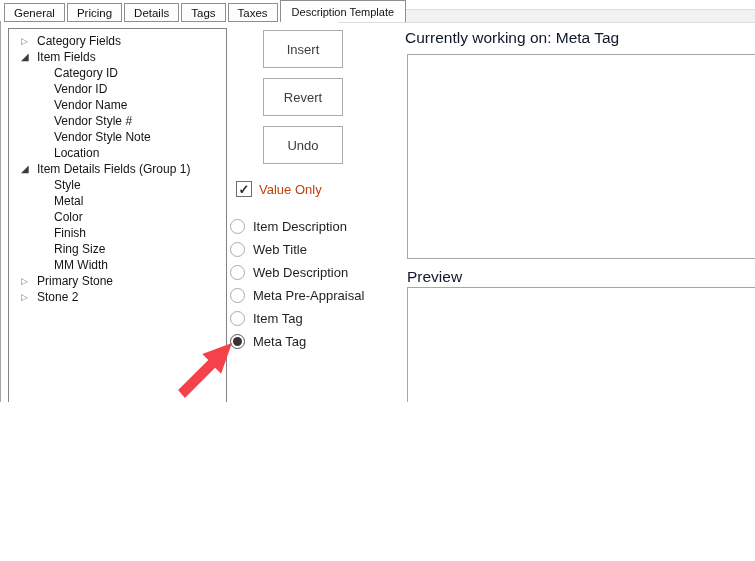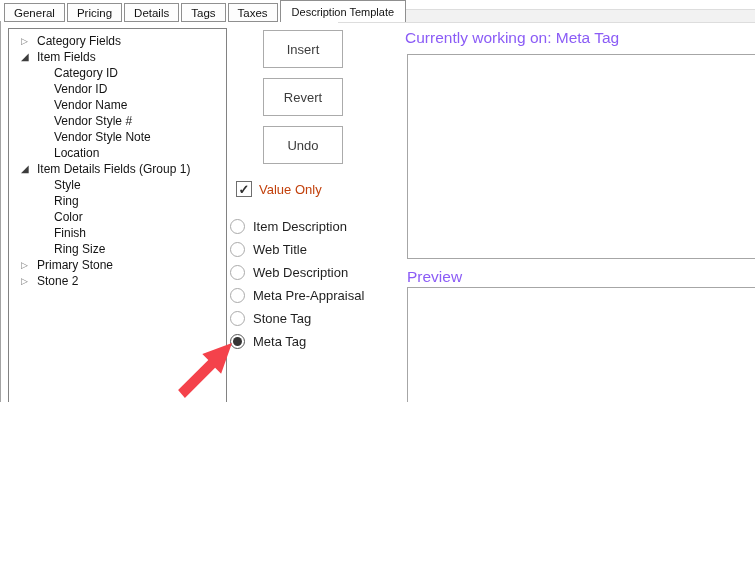--- a/index.html
+++ b/index.html
@@ -64,21 +64,21 @@
     position:relative; flex:0 0 auto;
   }
   .radio-row.selected .radio-circle { border-color:#565656; }
   .radio-row.selected .radio-circle::after {
     content:""; position:absolute; left:2px; top:2px; width:9px; height:9px;
     border-radius:50%; background:#353535;
   }
   .radio-label { font-size:13px; color:#1f1f1f; white-space:nowrap; }
 
   
-  .section-label { position:absolute; font-size:15.5px; color:#8b5cf6; }
+  .section-label { position:absolute; font-size:15.5px; color:#0f172a; }
   .lbl-working { left:405px; top:29px; }
   .lbl-preview { left:407px; top:268px; }
   .textbox {
     position:absolute; border:1px solid #a6a6a6; background:#fff; resize:none;
     font-family:"Liberation Sans", sans-serif; font-size:12px; color:#111; outline:none; padding:3px;
   }
   .editor-box  { left:407px; top:54px;  width:351px; height:205px; }
   .preview-box { left:407px; top:287px; width:351px; height:211px; }
 
   
@@ -134,30 +134,33 @@
       <span class="tree-label">Location</span>
     </div>
     <div class="tree-row lvl0">
       <span class="twisty expanded">◢</span>
       <span class="tree-label">Item Details Fields (Group 1)</span>
     </div>
     <div class="tree-row lvl1">
       <span class="tree-label">Style</span>
     </div>
     <div class="tree-row lvl1">
-      <span class="tree-label">Ring</span>
+      <span class="tree-label">Metal</span>
     </div>
     <div class="tree-row lvl1">
       <span class="tree-label">Color</span>
     </div>
     <div class="tree-row lvl1">
       <span class="tree-label">Finish</span>
     </div>
     <div class="tree-row lvl1">
       <span class="tree-label">Ring Size</span>
+    </div>
+    <div class="tree-row lvl1">
+      <span class="tree-label">MM Width</span>
     </div>
     <div class="tree-row lvl0">
       <span class="twisty">▷</span>
       <span class="tree-label">Primary Stone</span>
     </div>
     <div class="tree-row lvl0">
       <span class="twisty">▷</span>
       <span class="tree-label">Stone 2</span>
     </div>
   </div>
@@ -185,21 +188,21 @@
     <div class="radio-row">
       <span class="radio-circle"></span>
       <span class="radio-label">Web Description</span>
     </div>
     <div class="radio-row">
       <span class="radio-circle"></span>
       <span class="radio-label">Meta Pre-Appraisal</span>
     </div>
     <div class="radio-row">
       <span class="radio-circle"></span>
-      <span class="radio-label">Stone Tag</span>
+      <span class="radio-label">Item Tag</span>
     </div>
     <div class="radio-row selected">
       <span class="radio-circle"></span>
       <span class="radio-label">Meta Tag</span>
     </div>
   </div>
 
   <div class="arrow-wrap">
     <svg width="70" height="70" viewBox="0 0 70 70">
       <polygon points="13.9,63.9 44.1,33.7 50.1,39.7 61,9 31.3,19.9 37.3,25.9 7.1,56.1" fill="#f4424b"></polygon>

